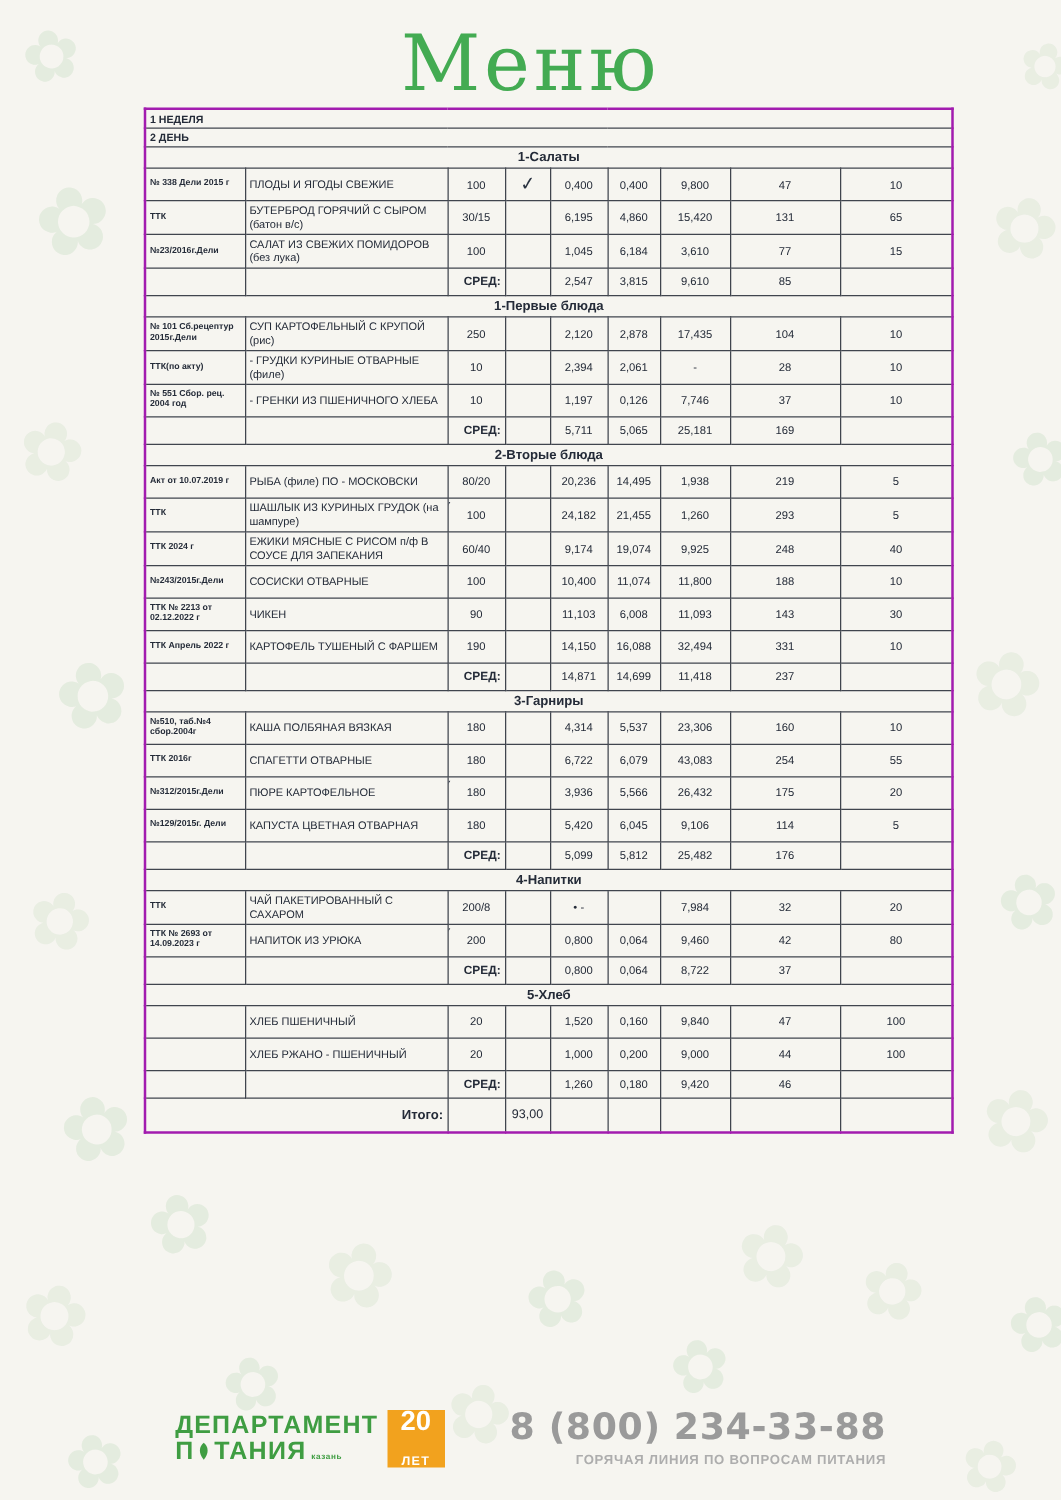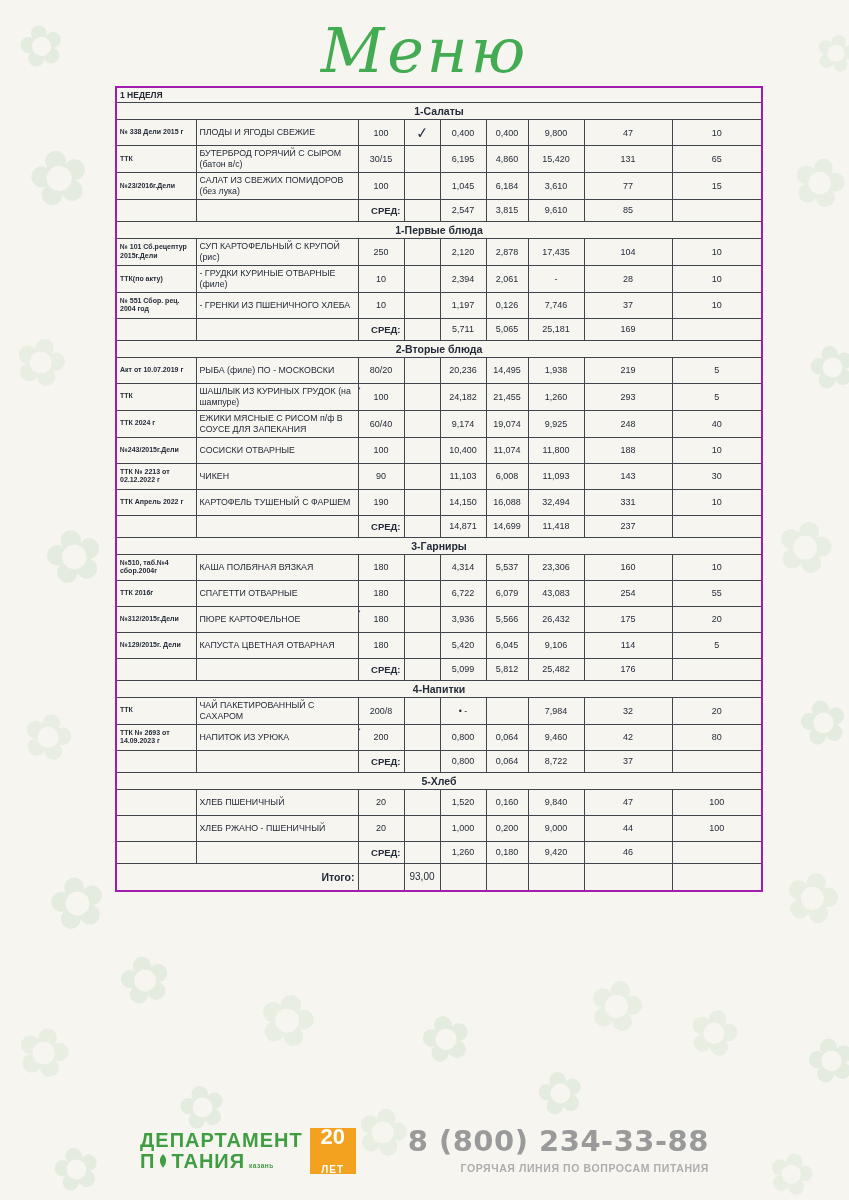--- a/index.html
+++ b/index.html
@@ -20,21 +20,20 @@
     line-height:1;
     font-family:"DejaVu Sans", sans-serif;
     transform:rotate(-12deg);
   }
   .wm:nth-child(even){transform:rotate(14deg);color:rgba(120,180,110,0.10);}
 
   .title{
     position:absolute;top:14px;left:0;right:0;
     text-align:center;
     font-family:"DejaVu Serif", serif;
-    font-style:italic;
     font-weight:400;
     font-size:62px;
     letter-spacing:3px;
     color:#43ab52;
   }
 
   table.menu-table{
     position:absolute;
     top:86px;left:115px;
     width:646px;
@@ -145,20 +144,23 @@
         <col style="width:46px">
         <col style="width:42px">
       <col style="width:56px">
         <col style="width:88px">
         <col style="width:90px">
     </colgroup>
     <tbody id="menu-tbody">
         <tr class="week-row">
           <td class="week-cell" colspan="9">1 НЕДЕЛЯ</td>
         </tr>
+        <tr class="week-row">
+          <td class="week-cell" colspan="9">2 ДЕНЬ</td>
+        </tr>
         <tr class="section-row">
           <td class="section-cell" colspan="9">1-Салаты</td>
         </tr>
         <tr class="data-row">
           <td class="c-code">№ 338 Дели 2015 г</td>
           <td class="c-name">ПЛОДЫ И ЯГОДЫ СВЕЖИЕ</td>
           <td class="c-portion">100</td>
           <td class="c-check"><span class="tick">✓</span></td>
           <td class="c-val c-v1">0,400</td>
           <td class="c-val c-v2">0,400</td>

